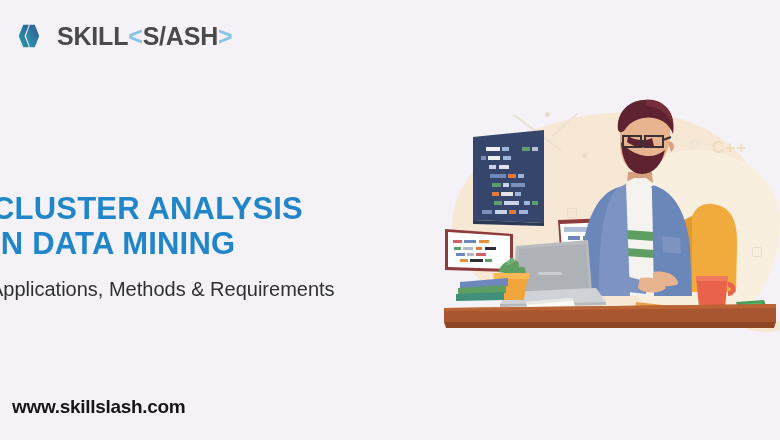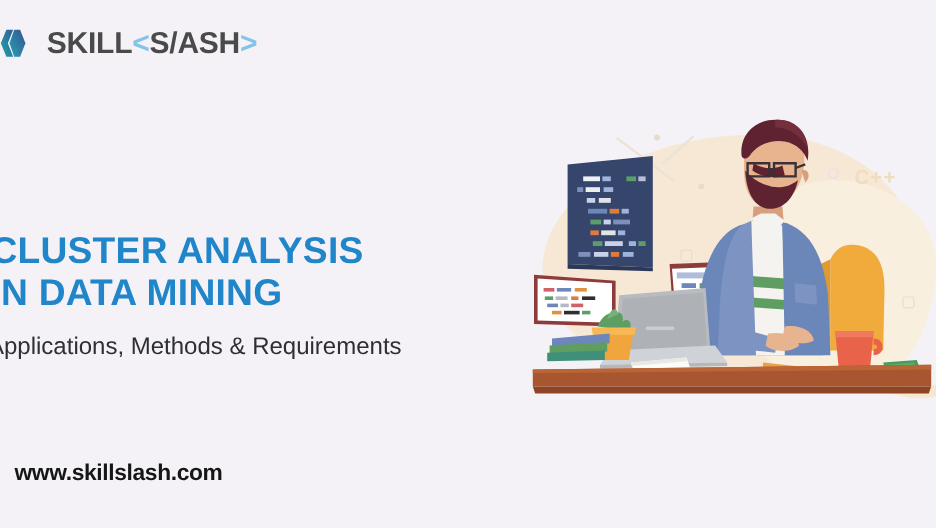--- a/index.html
+++ b/index.html
@@ -79,21 +79,21 @@
     background: #e7dcca;
   }
   .deco-dot.d1 { left: 545px; top: 112px; }
   .deco-dot.d2 { left: 582px; top: 153px; }
   .deco-dot.d3 { left: 470px; top: 255px; background:#efe6d6; }
   .deco-dot.d4 { left: 560px; top: 296px; background:#efe6d6; }
 
   
   .logo {
     position: absolute;
-    left: 0;
+    left: 18px;
     top: 21px;
     display: flex;
     align-items: center;
     gap: 9px;
   }
   .logo-mark { width: 30px; height: 30px; display:block; }
   .logo-text {
     font-size: 25px;
     font-weight: 800;
     letter-spacing: -.2px;
@@ -126,21 +126,21 @@
     font-weight: 400;
     color: #2f2f33;
     white-space: nowrap;
     letter-spacing: 0;
   }
 
   
   .site-url {
     position: absolute;
     left: 12px;
-    top: 384px;
+    top: 396px;
     font-size: 19px;
     font-weight: 700;
     color: #161616;
     letter-spacing: -.3px;
   }
 
   
   .illu { position: absolute; left: 440px; top: 96px; width: 340px; height: 244px; }
   .illu svg { display: block; }
   .sr { position:absolute; width:1px; height:1px; overflow:hidden; clip:rect(0 0 0 0); }

